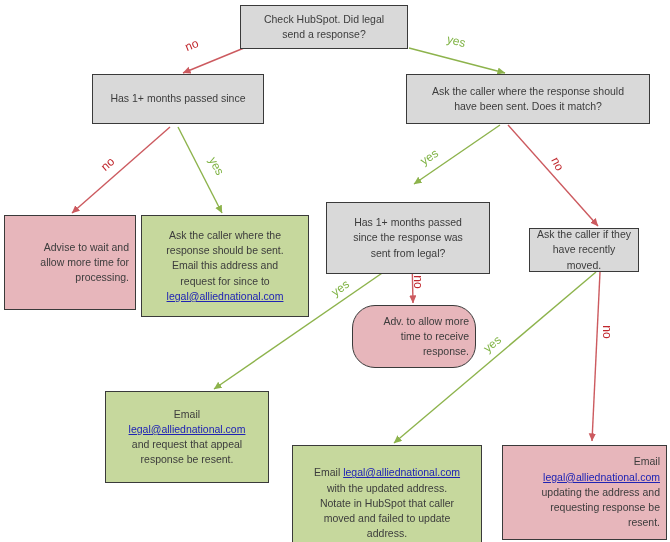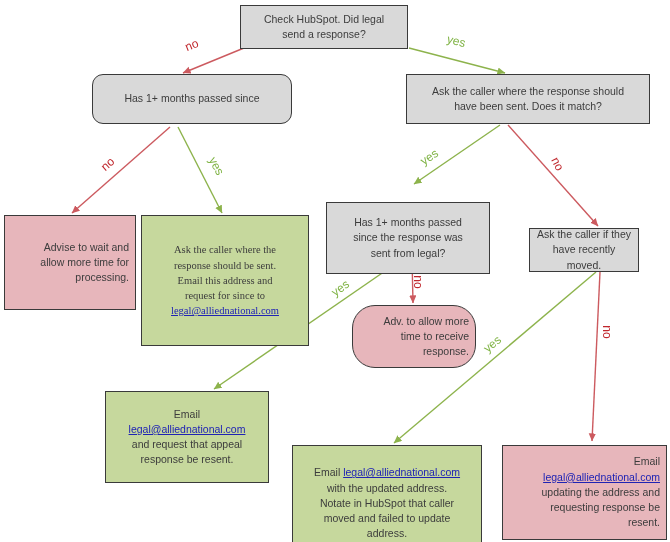--- a/index.html
+++ b/index.html
@@ -93,42 +93,42 @@
     <line x1="600" y1="272" x2="592" y2="441" stroke="#cc5a5f" stroke-width="1.4" marker-end="url(#ah-no)"></line>
   </svg>
 
   <div class="node decision" style="left:240px; top:5px; width:168px; height:44px;">
     <div class="txt">
       <div>Check HubSpot. Did legal</div>
       <div>send a response?</div>
     </div>
   </div>
 
-  <div class="node decision" style="left:92px; top:74px; width:200px; height:50px;border-radius:11px;">
+  <div class="node decision" style="left:92px; top:74px; width:172px; height:50px;">
     <div class="txt">
       <div>Has 1+ months passed since</div>
     </div>
   </div>
 
   <div class="node decision" style="left:406px; top:74px; width:244px; height:50px;">
     <div class="txt">
       <div>Ask the caller where the response should</div>
       <div>have been sent. Does it match?</div>
     </div>
   </div>
 
   <div class="node terminal-pink" style="left:4px; top:215px; width:132px; height:95px;">
     <div class="txt">
       <div>Advise to wait and</div>
       <div>allow more time for</div>
       <div>processing.</div>
     </div>
   </div>
 
-  <div class="node terminal-green" style="left:141px; top:215px; width:168px; height:131px;font-family:Liberation Serif, serif;">
+  <div class="node terminal-green" style="left:141px; top:215px; width:168px; height:102px;">
     <div class="txt">
       <div>Ask the caller where the</div>
       <div>response should be sent.</div>
       <div>Email this address and</div>
       <div>request for since  to</div>
       <div class="email">legal@alliednational.com</div>
     </div>
   </div>
 
   <div class="node decision" style="left:326px; top:202px; width:164px; height:72px;">

